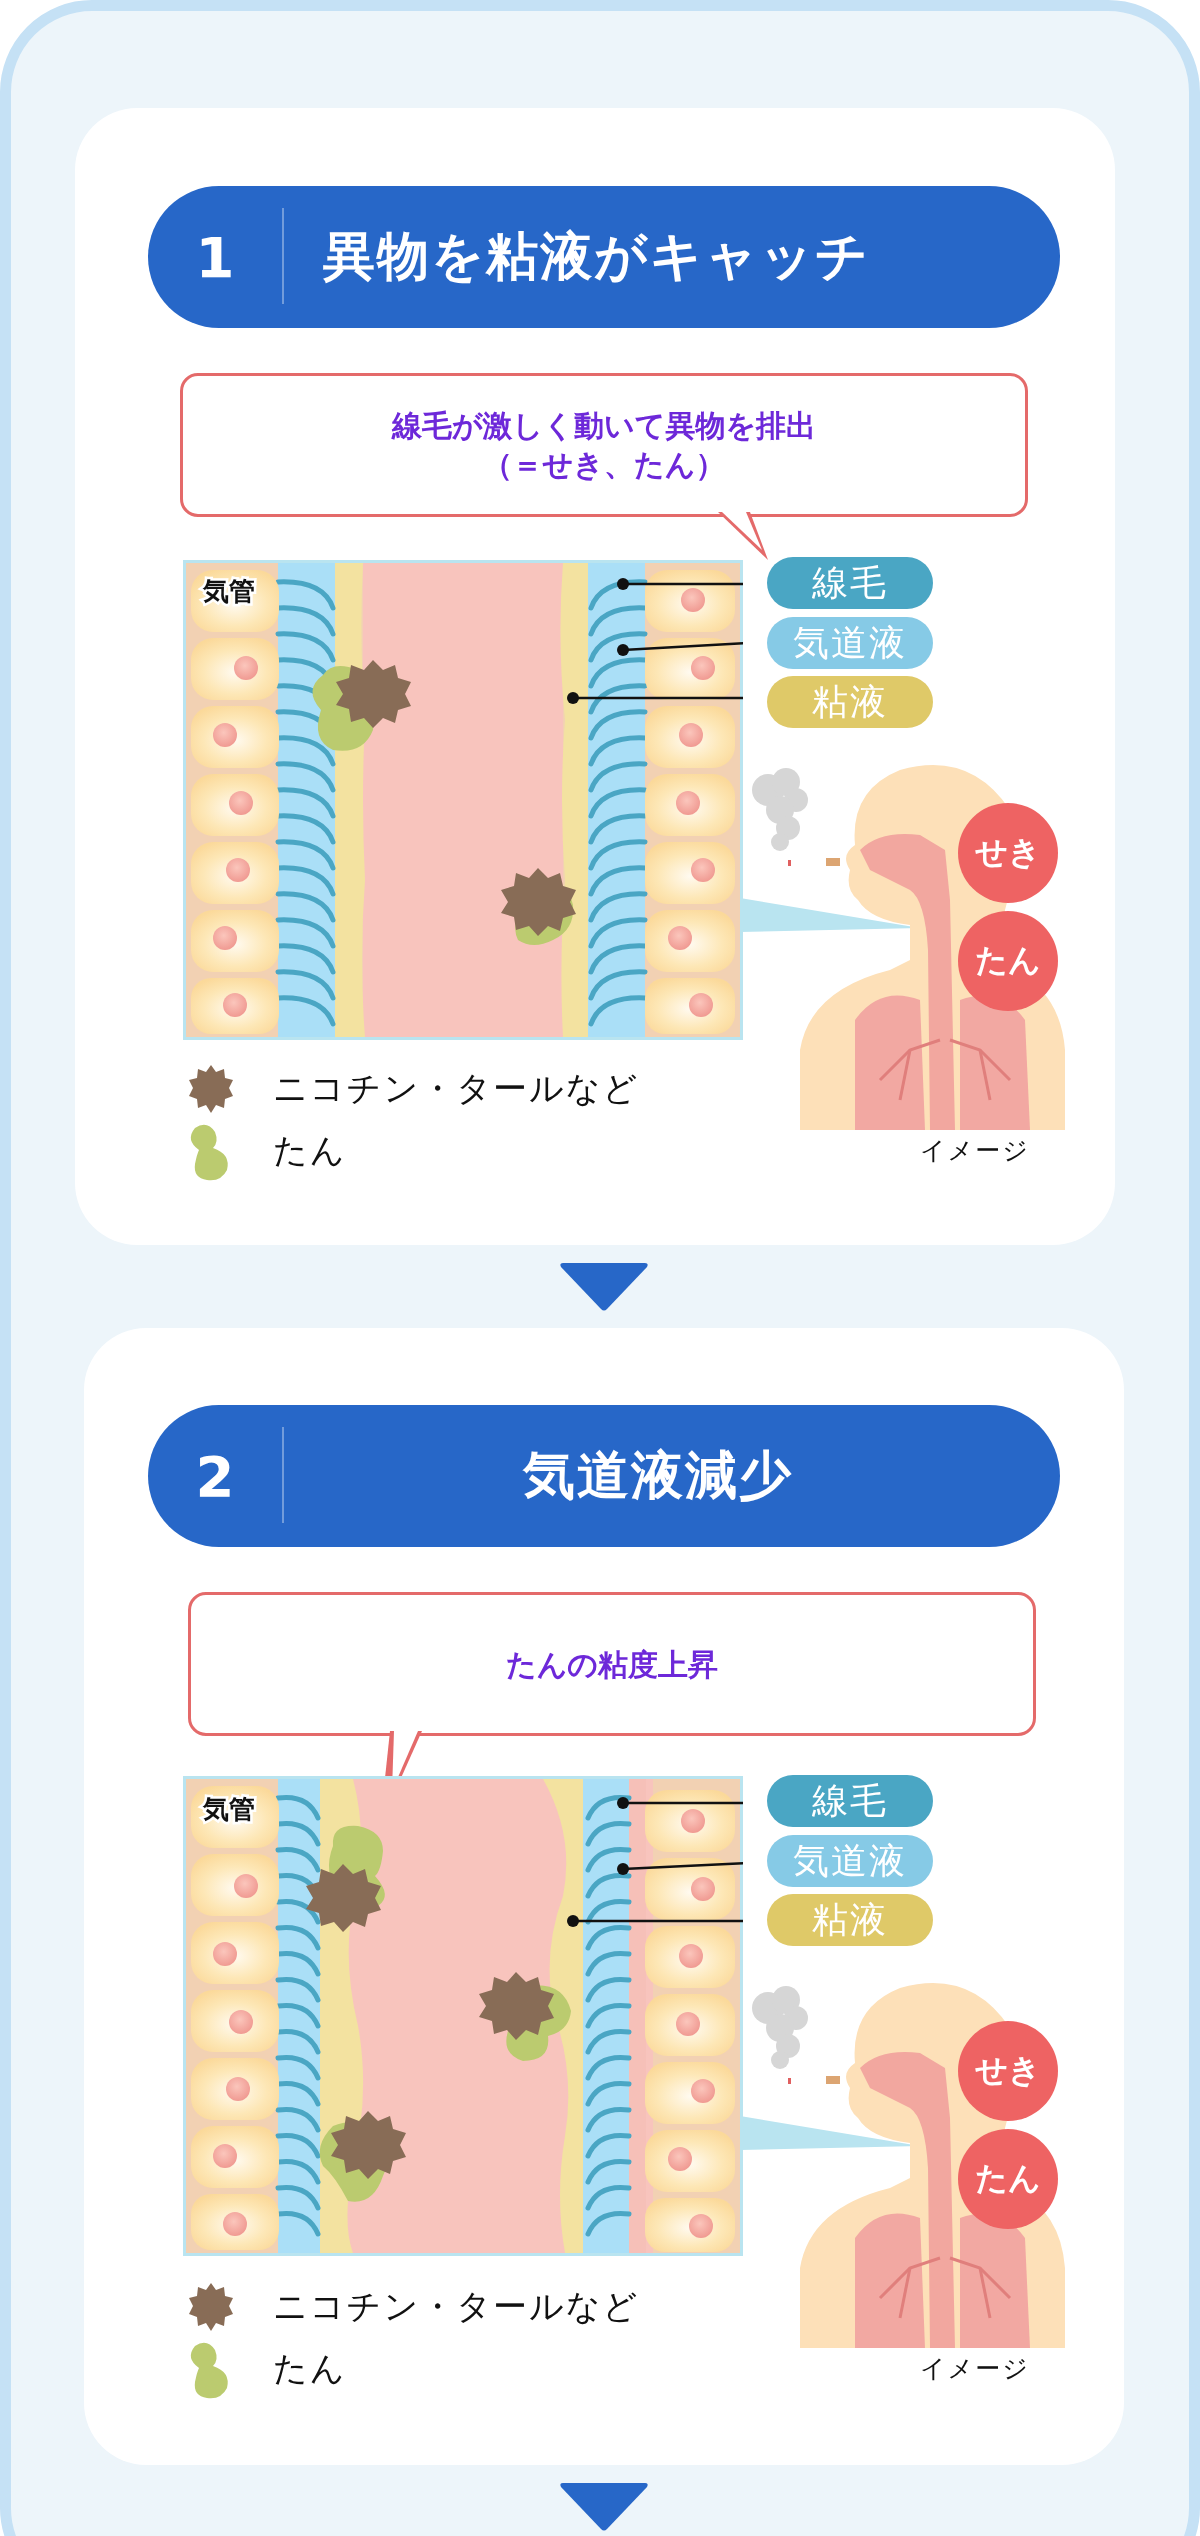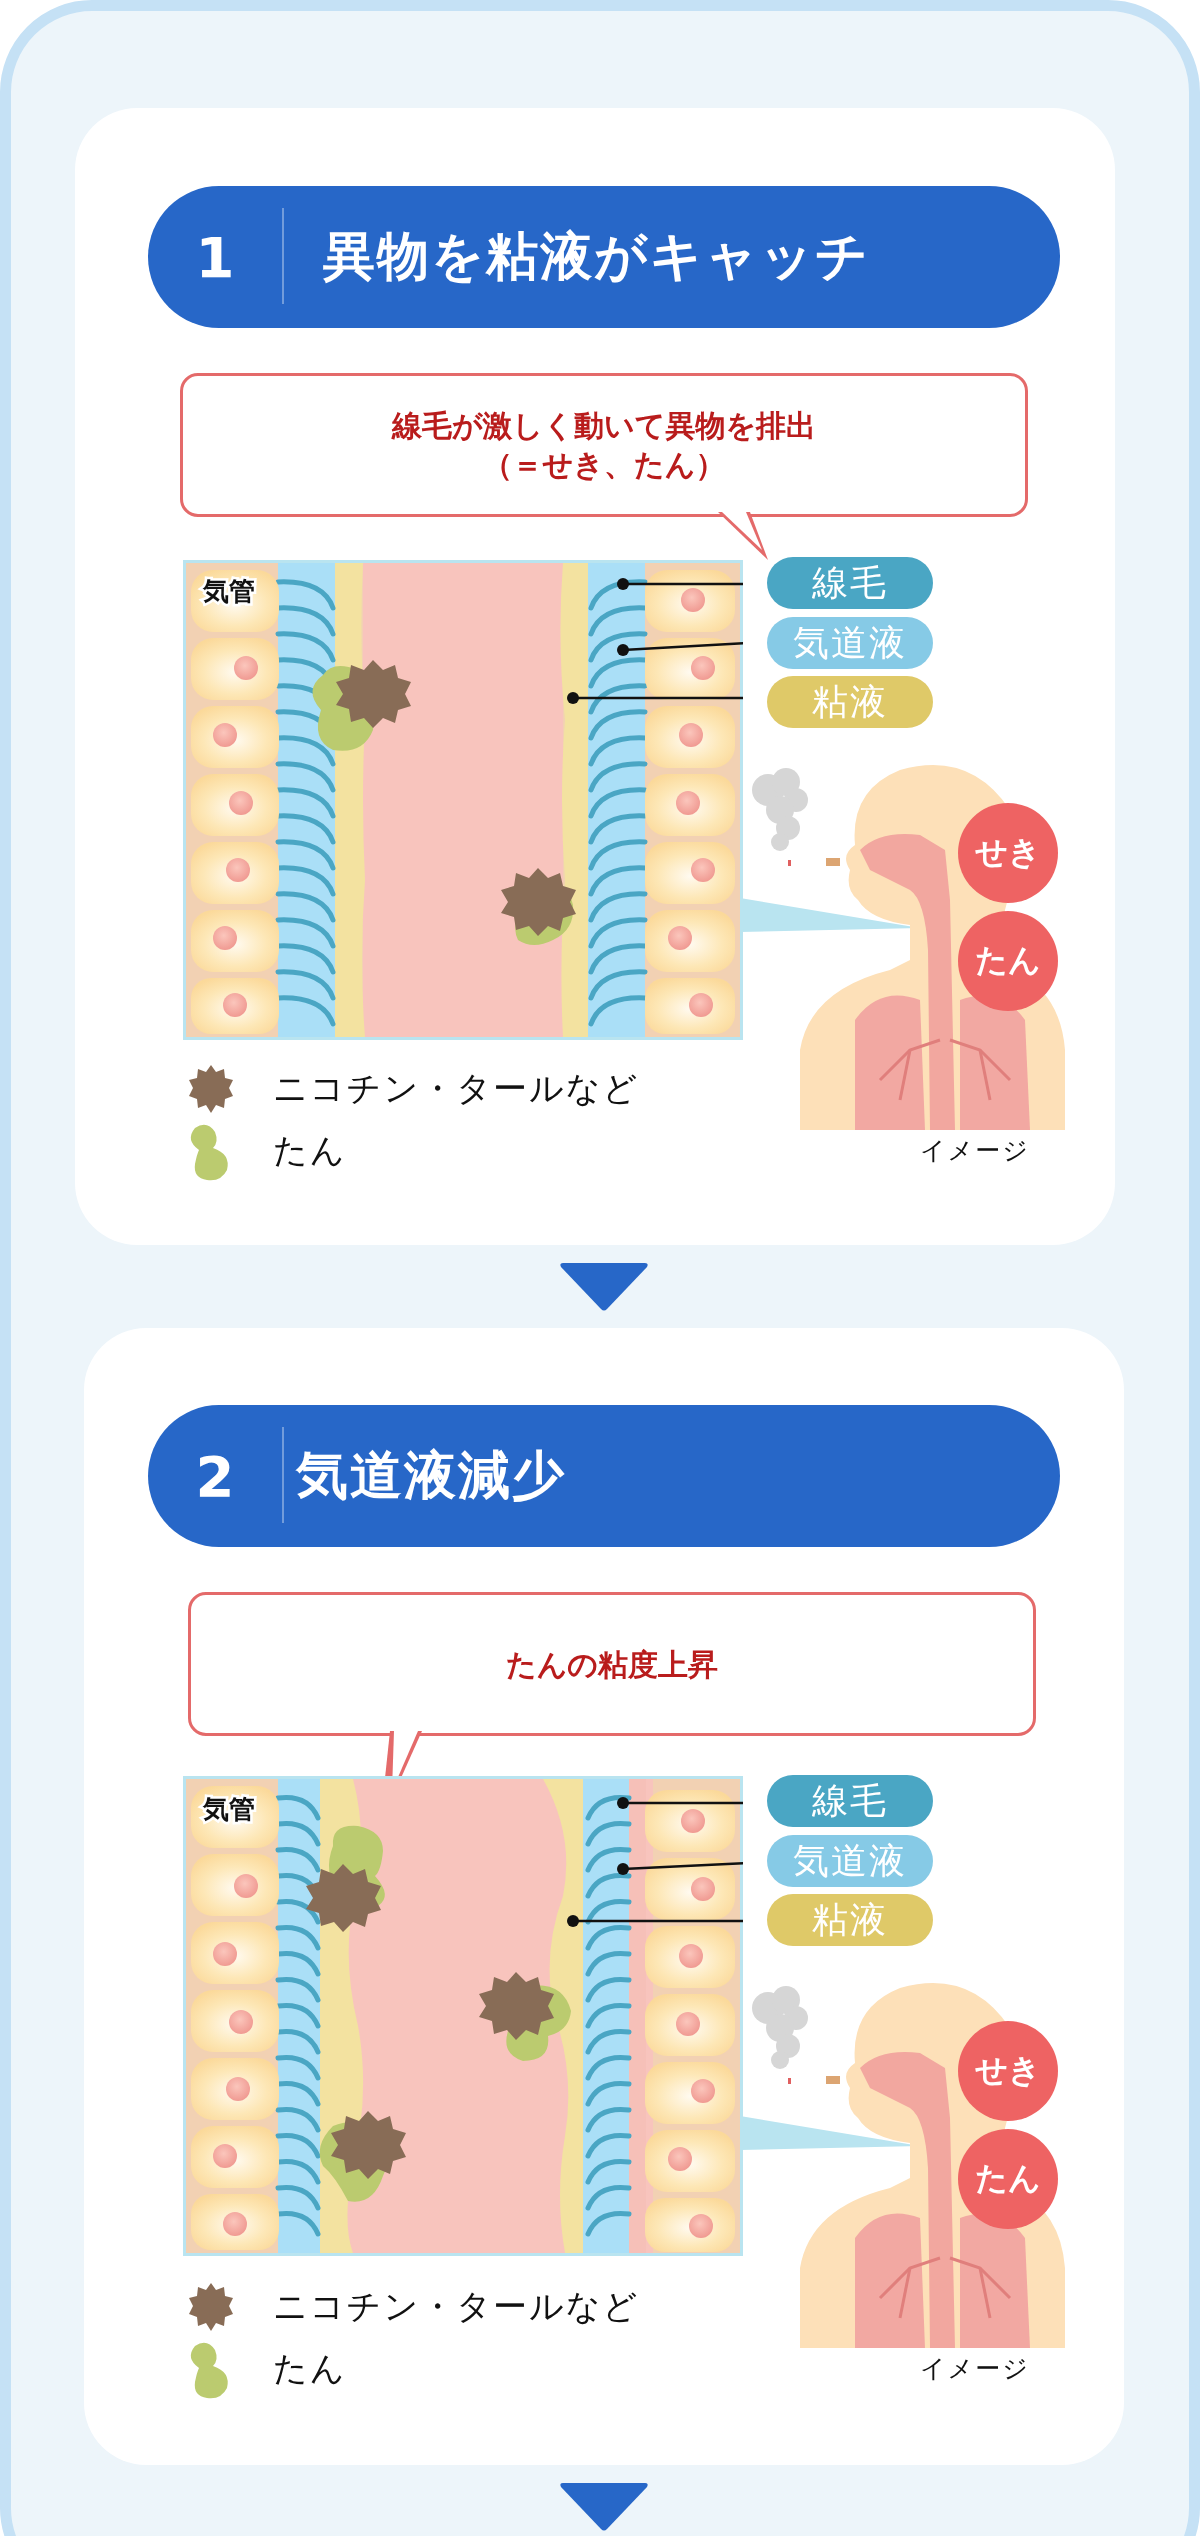--- a/index.html
+++ b/index.html
@@ -22,26 +22,26 @@
     font-size: 56px; font-weight: bold; top: 50%; transform: translateY(-50%);
   }
   .step-divider {
     position: absolute; left: 134px; top: 22px; width: 2px; height: 96px; background: rgba(255,255,255,0.35);
   }
   .step-title {
     position: absolute; left: 148px; right: 40px; top: 50%; transform: translateY(-50%);
     font-size: 52px; font-weight: bold; letter-spacing: 2px; white-space: nowrap;
   }
   .step-title.left { text-align: left; left: 175px; }
-  .step-title.center { }
+  .step-title.center { text-align: center; }
 
   .callout {
     position: absolute; background: #fff; border: 3px solid #e46a6a; border-radius: 18px;
     display: flex; align-items: center; justify-content: center; text-align: center;
-    font-size: 30px; font-weight: bold; color: #b91c1c; line-height: 1.3;
+    font-size: 30px; font-weight: bold; color: #6d28d9; line-height: 1.3;
   }
   .callout-tail { position: absolute; }
 
   .diagram { position: absolute; }
 
   .label-pill {
     position: absolute; width: 166px; height: 52px; border-radius: 26px;
     color: #fff; font-size: 36px; display: flex; align-items: center; justify-content: center; letter-spacing: 2px;
   }
 

